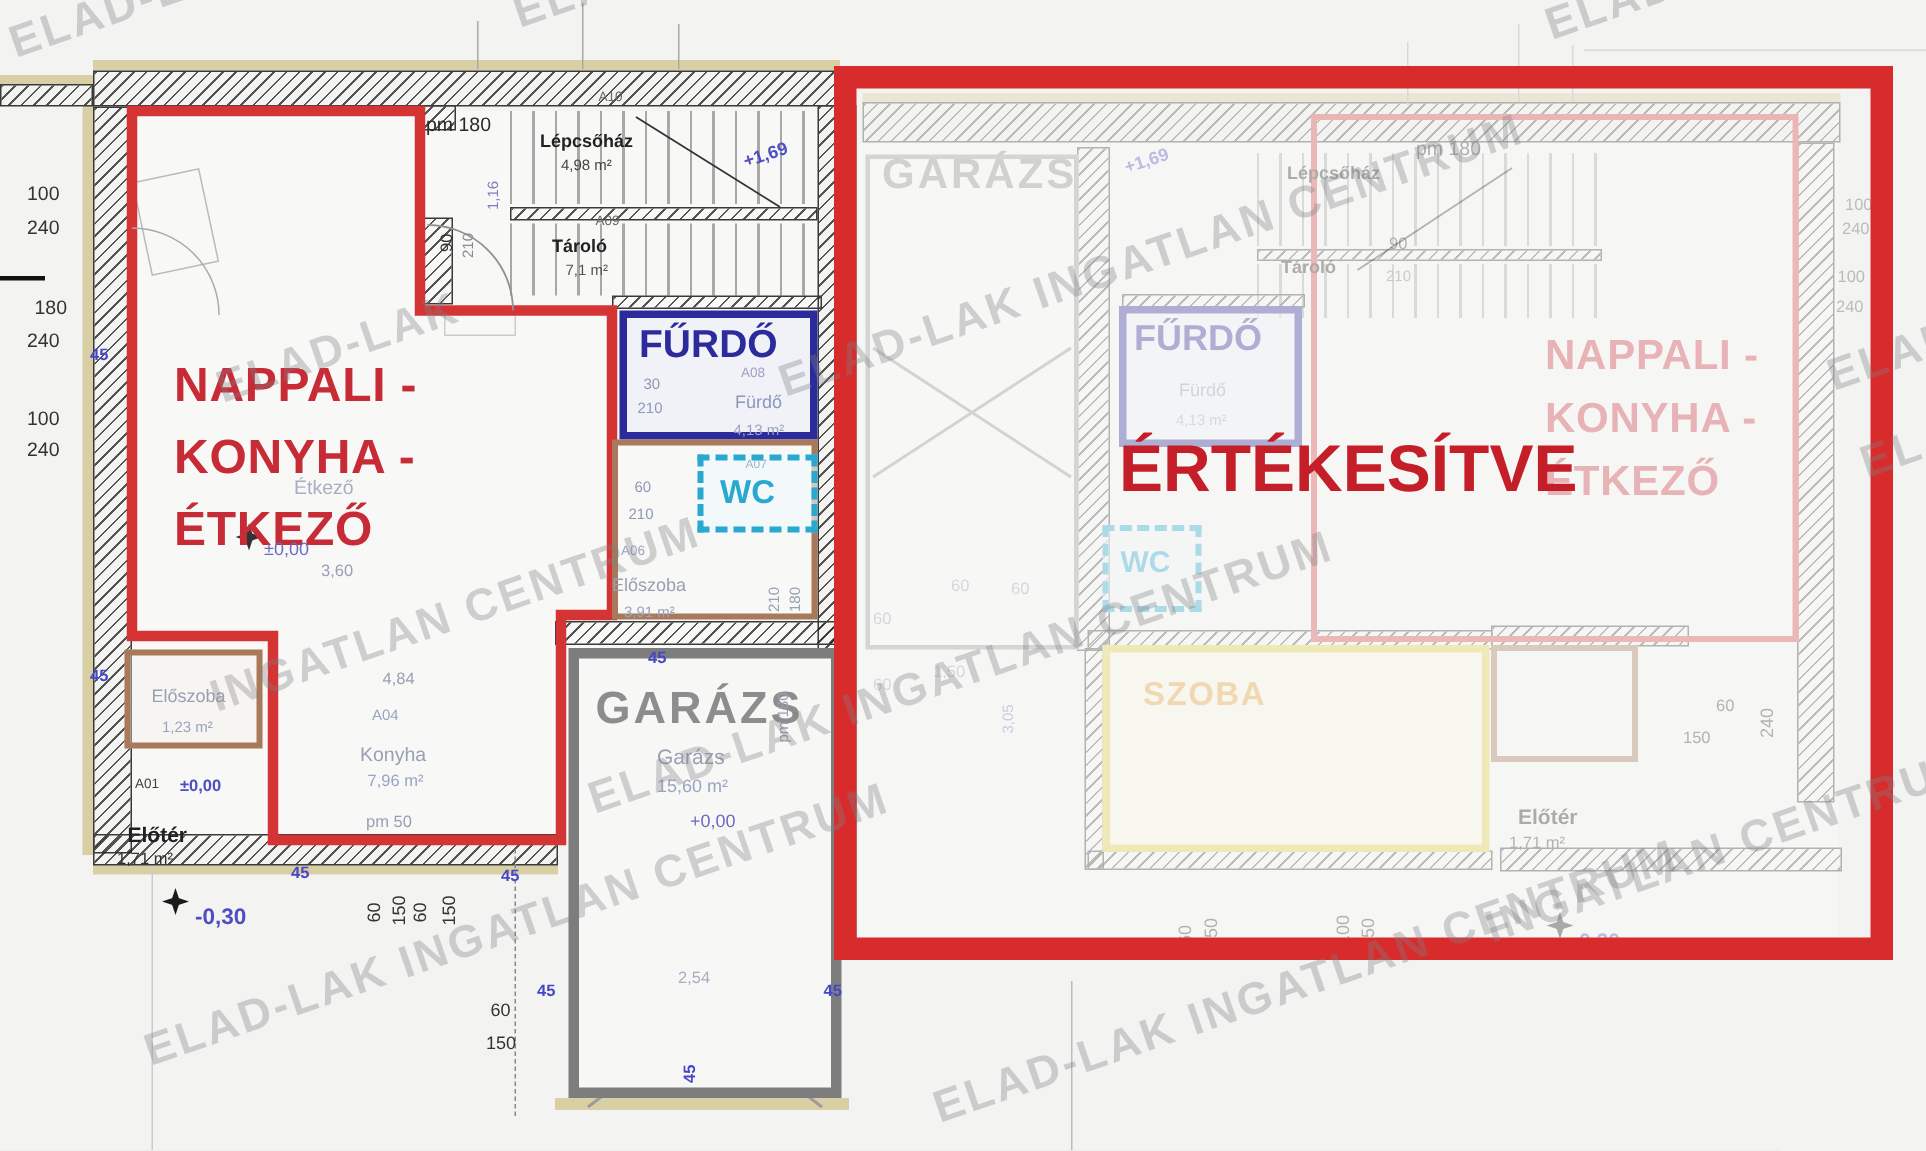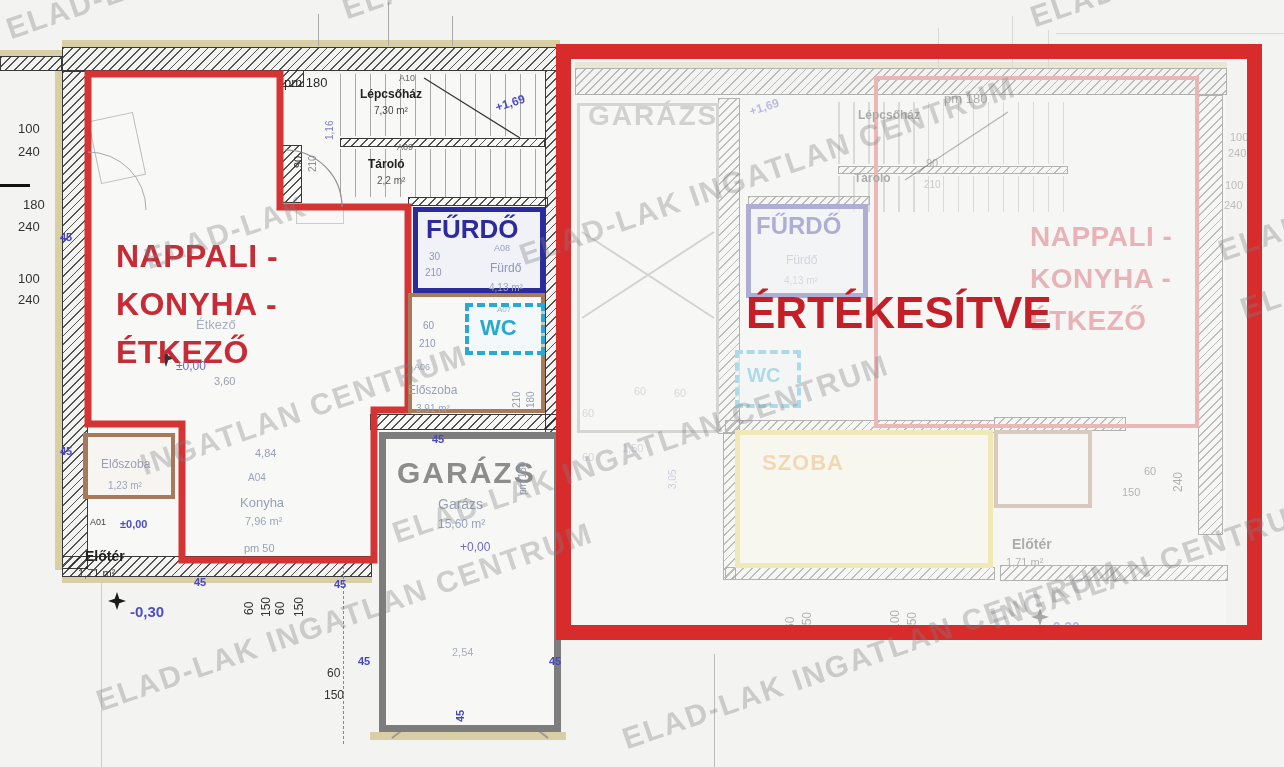--- a/index.html
+++ b/index.html
@@ -98,26 +98,26 @@
     <span>NAPPALI -</span>
     <span>KONYHA -</span>
     <span>ÉTKEZŐ</span>
   </div>
   <div class="label" style="left:426px;top:214px;font-size:26px;color:#2b2b9c;">FŰRDŐ</div>
   <div class="label" style="left:480px;top:315px;font-size:22px;color:#29a8d0;">WC</div>
   <div class="label" style="left:397px;top:456px;font-size:30px;color:#8d8d8d;letter-spacing:2px;">GARÁZS</div>
 
   <div>
       <span class="anno" style="left: 284px; top: 76px; font-size: 13px; color: rgb(42, 42, 42);">pm 180</span>
-      <span class="anno" style="left: 399px; top: 74px; font-size: 9px; color: rgb(102, 102, 102);">A10</span>
+      <span class="anno" style="left: 399px; top: 60px; font-size: 9px; color: rgb(102, 102, 102);">A10</span>
       <span class="anno" style="left: 360px; top: 88px; font-size: 12px; color: rgb(34, 34, 34); font-weight: 700;">Lépcsőház</span>
-      <span class="anno" style="left: 374px; top: 106px; font-size: 10px; color: rgb(68, 68, 68);">7,30 m²</span>
+      <span class="anno" style="left: 374px; top: 106px; font-size: 10px; color: rgb(68, 68, 68);">4,98 m²</span>
       <span class="anno" style="left: 397px; top: 143px; font-size: 9px; color: rgb(102, 102, 102);">A09</span>
       <span class="anno" style="left: 368px; top: 158px; font-size: 12px; color: rgb(34, 34, 34); font-weight: 700;">Tároló</span>
-      <span class="anno" style="left: 377px; top: 176px; font-size: 10px; color: rgb(85, 85, 85);">2,2 m²</span>
+      <span class="anno" style="left: 377px; top: 176px; font-size: 10px; color: rgb(85, 85, 85);">7,1 m²</span>
       <span class="anno" style="left: 293px; top: 168px; font-size: 11px; color: rgb(51, 51, 51); transform: rotate(-90deg); transform-origin: left top;">90</span>
       <span class="anno" style="left: 308px; top: 172px; font-size: 10px; color: rgb(138, 138, 150); transform: rotate(-90deg); transform-origin: left top;">210</span>
       <span class="anno" style="left: 325px; top: 140px; font-size: 10px; color: rgb(125, 125, 192); transform: rotate(-90deg); transform-origin: left top;">1,16</span>
       <span class="anno" style="left: 494px; top: 102px; font-size: 12px; color: rgb(77, 77, 196); transform: rotate(-18deg); transform-origin: left top; font-weight: 700;">+1,69</span>
       <span class="anno" style="left: 429px; top: 252px; font-size: 10px; color: rgb(141, 151, 186);">30</span>
       <span class="anno" style="left: 425px; top: 268px; font-size: 10px; color: rgb(141, 151, 186);">210</span>
       <span class="anno" style="left: 494px; top: 244px; font-size: 9px; color: rgb(154, 164, 194);">A08</span>
       <span class="anno" style="left: 490px; top: 262px; font-size: 12px; color: rgb(141, 151, 186);">Fürdő</span>
       <span class="anno" style="left: 489px; top: 283px; font-size: 10px; color: rgb(154, 164, 194);">4,13 m²</span>
       <span class="anno" style="left: 497px; top: 306px; font-size: 8px; color: rgb(154, 182, 202);">A07</span>

